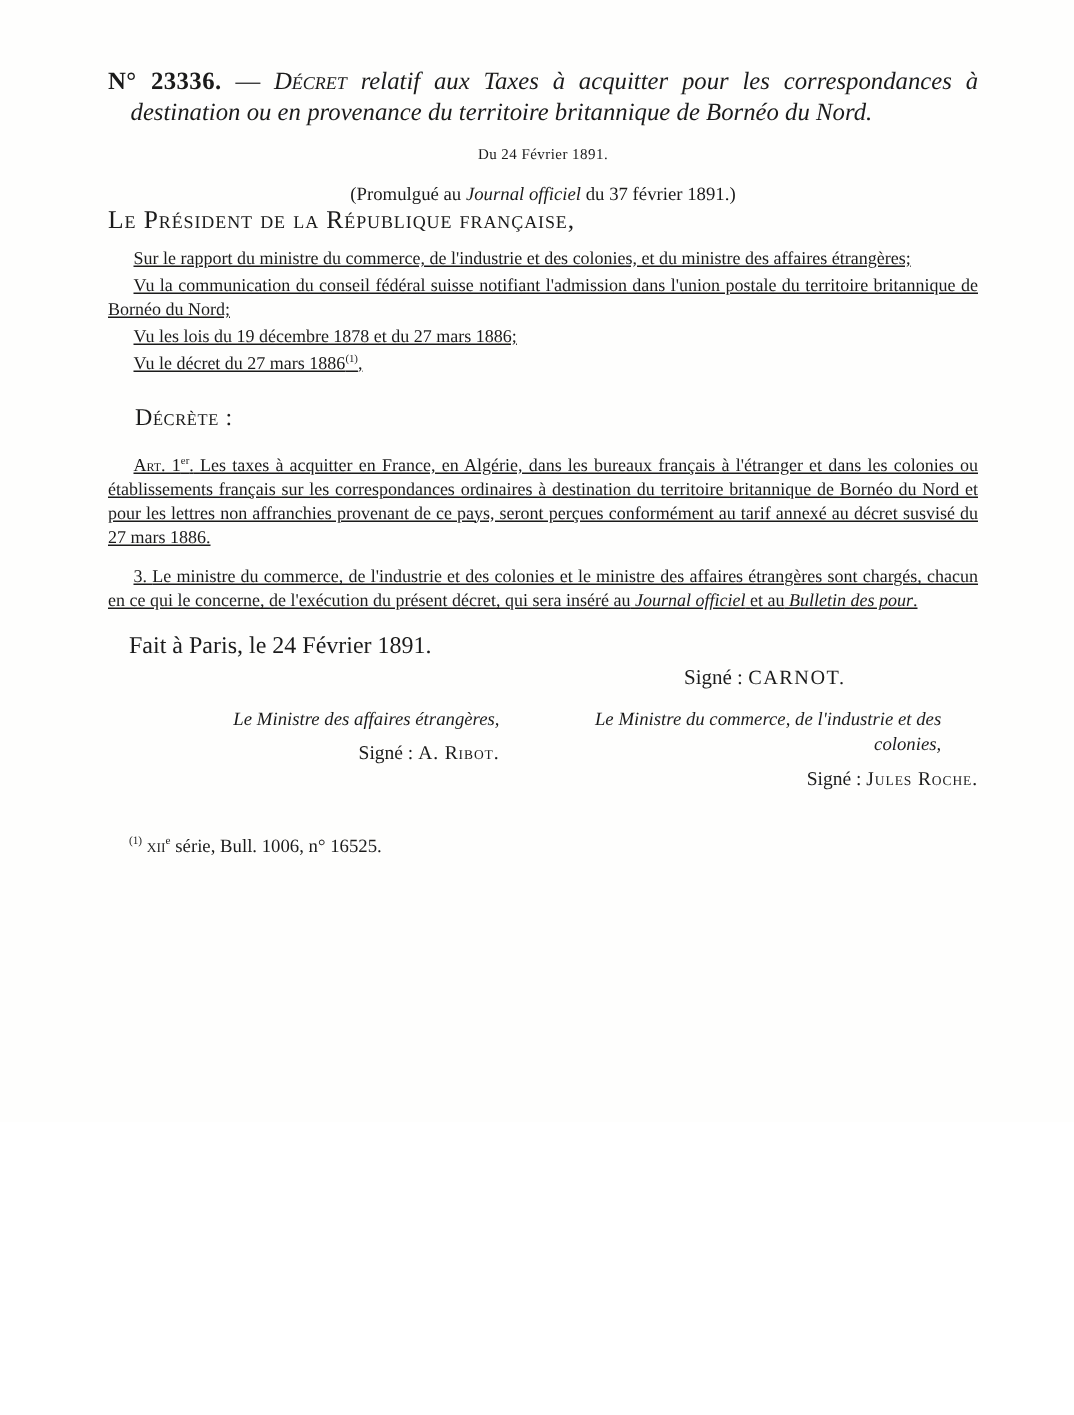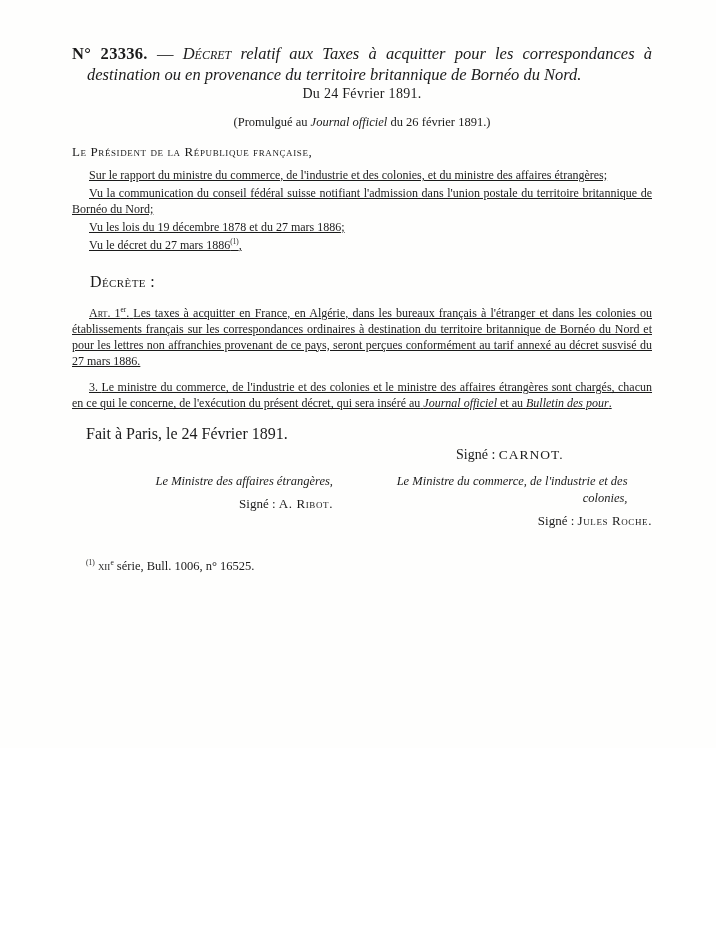--- a/index.html
+++ b/index.html
@@ -21,25 +21,25 @@
   sup { font-size: 0.6em; vertical-align: super; line-height: 0; }
 
   .title {
     font-size: 16.5px; line-height: 1.3;
     text-align: justify;
     padding-left: 15px; text-indent: -15px;
   }
   .title .num { font-weight: bold; font-style: normal; letter-spacing: 0.3px; }
 
   .center { text-align: center; }
-  .date-line { font-size: 14px; letter-spacing: 0.3px; }
+  .date-line { margin-top: 12px; font-size: 10px; letter-spacing: 0.3px; }
   .promulgation { margin-top: 13px; font-size: 12.5px; }
 
   .opening {
-    margin-top: 14px; font-size: 13px;
+    font-size: 17px;
     font-variant: small-caps; letter-spacing: 0.6px; font-family: Liberation Serif, serif;
   }
 
   .body-para {
     font-size: 12px; line-height: 1.33;
     text-align: justify; text-indent: 17px; text-decoration: underline;
   }
   .mt-first { margin-top: 8px; }
   .mt-s { margin-top: 2px; }
 
@@ -77,21 +77,21 @@
     <span>—</span>
     <span class="italic smallcaps">Décret</span>
     <span class="italic">relatif aux Taxes à acquitter pour les correspondances à destination ou en provenance du territoire britannique de Bornéo du Nord.</span>
   </p>
 
   <p class="center date-line">Du 24 Février 1891.</p>
 
   <p class="center promulgation">
     <span>(Promulgué au</span>
     <span class="italic">Journal officiel</span>
-    <span>du 26 février 1891.)</span>
+    <span>du 37 février 1891.)</span>
   </p>
 
   <p class="opening">Le Président de la République française,</p>
 
   <p class="body-para mt-first">Sur le rapport du ministre du commerce, de l'industrie et des colonies, et du ministre des affaires étrangères;</p>
 
   <p class="body-para mt-s">Vu la communication du conseil fédéral suisse notifiant l'admission dans l'union postale du territoire britannique de Bornéo du Nord;</p>
 
   <p class="body-para mt-s">Vu les lois du 19 décembre 1878 et du 27 mars 1886;</p>
 

